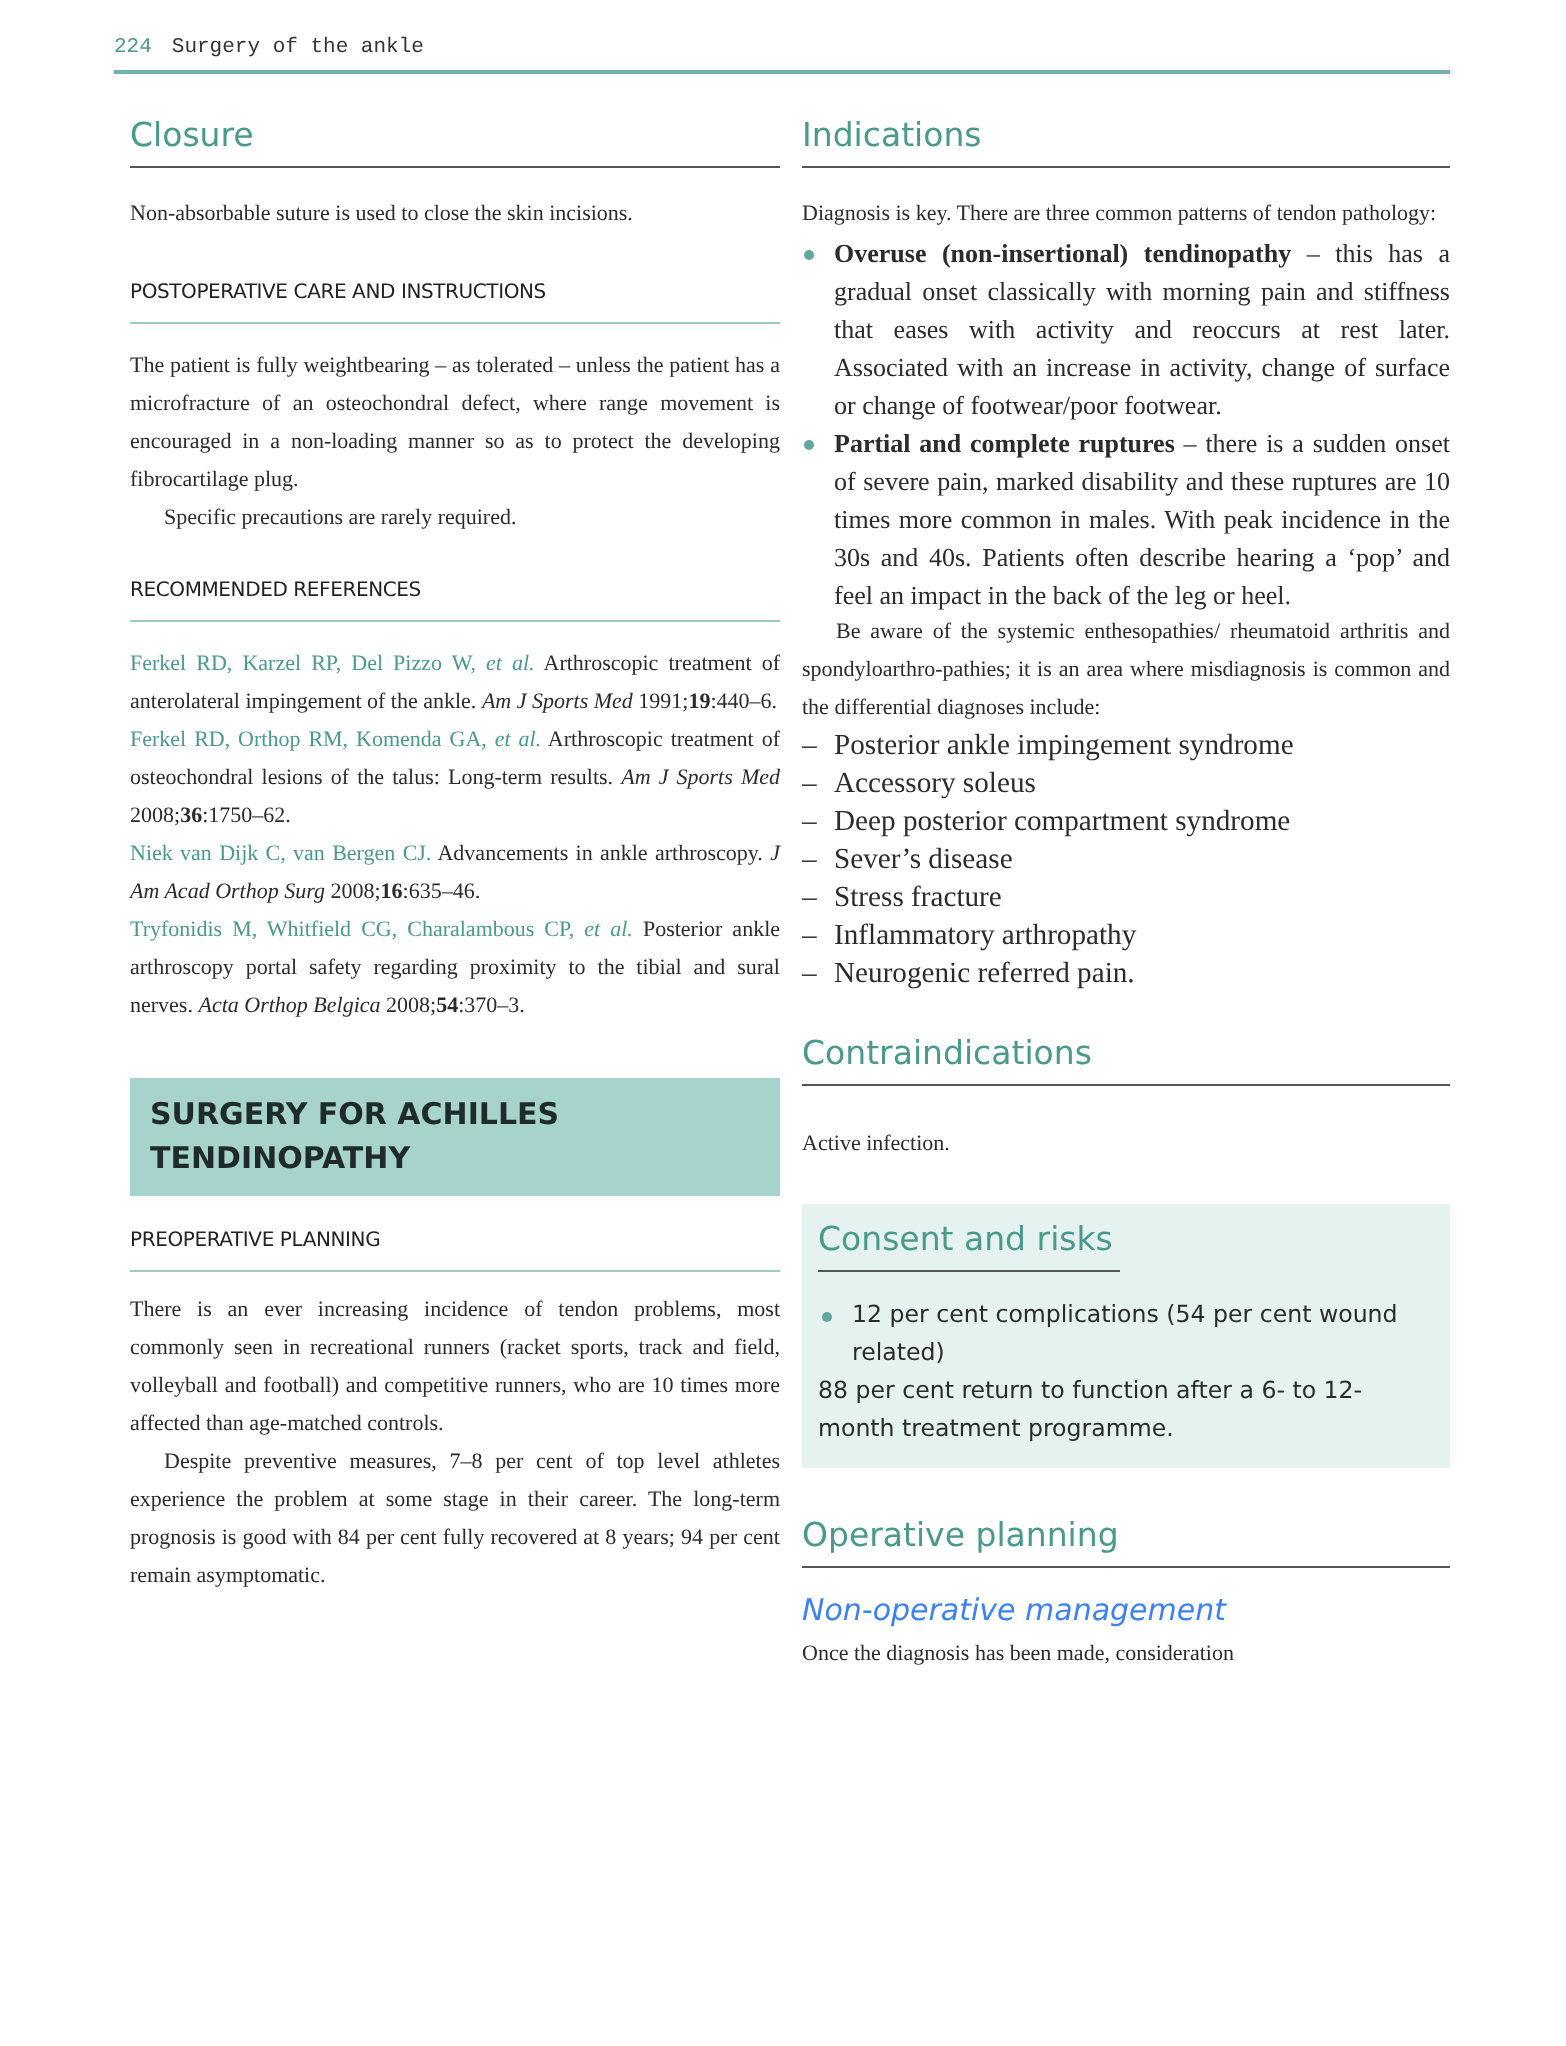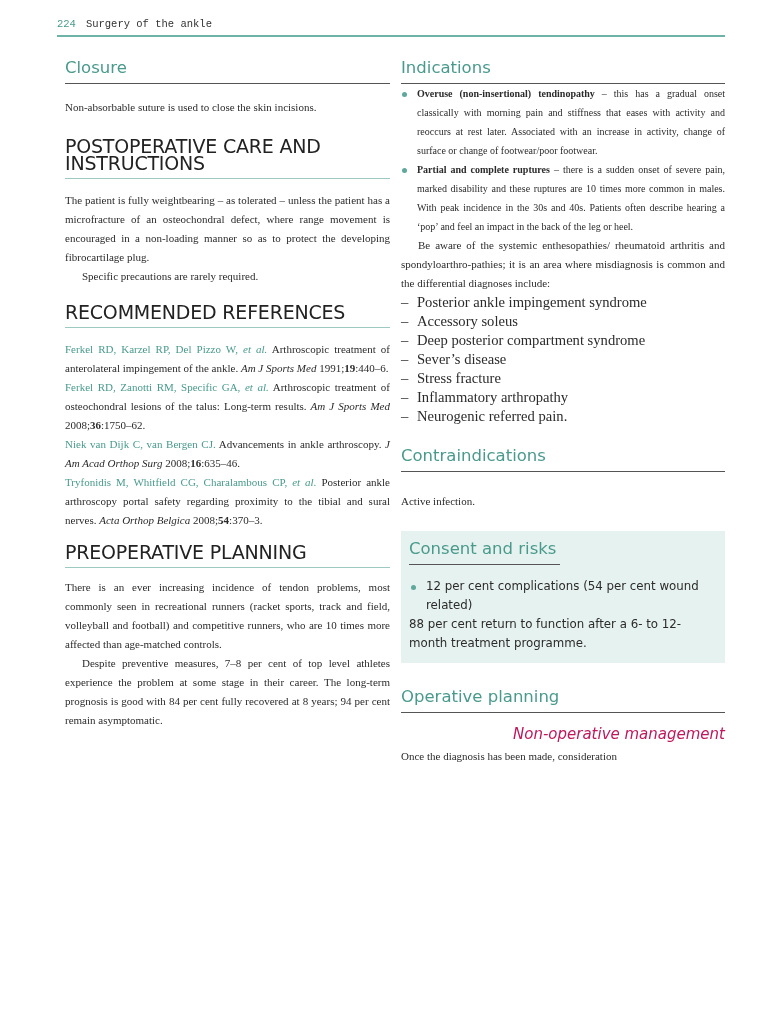--- a/index.html
+++ b/index.html
@@ -6,72 +6,74 @@
   body { width: 783px; height: 1023px; position: relative; overflow: hidden; color: #2b2b2b; }
 
   .running-head { position: absolute; left: 57px; top: 18px; width: 668px; height: 17px; border-bottom: 2px solid #6fb3a8; font-family: Liberation Mono, monospace; font-size: 10.5px; color: #333; }
   .running-head .pg { color: #4a9a8c; margin-right: 10px; }
 
   .col { position: absolute; top: 58px; }
   .col-left { left: 65px; width: 325px; }
   .col-right { left: 401px; width: 324px; }
 
   .h-teal { font-family: "DejaVu Sans", sans-serif; color: #4a9a8c; font-size: 16.5px; padding-bottom: 6px; border-bottom: 1.5px solid #555; margin: 0; font-weight: normal; }
-  .h-caps { font-family: "DejaVu Sans", sans-serif; color: #222; font-size: 19px; line-height: 17px; padding-bottom: 6px; border-bottom: 1.5px solid #9cc9c1; margin: 0; font-weight: normal; letter-spacing: -0.2px; }
+  .h-caps { font-family: "DejaVu Sans", sans-serif; color: #222; font-size: 10px; line-height: 17px; padding-bottom: 6px; border-bottom: 1.5px solid #9cc9c1; margin: 0; font-weight: normal; letter-spacing: -0.2px; }
   .body-p { font-family: "Liberation Serif", serif; font-size: 11px; line-height: 19px; text-align: justify; margin: 0; color: #2b2b2b; }
   .indent { text-indent: 17px; }
   .ref-auth { color: #4a9a8c; }
   .bullets { list-style: none; margin: 0; padding: 0; }
-  .bullets li { position: relative; padding-left: 16px; font-family: "Liberation Serif", serif; font-size: 10px; line-height: 19px; text-align: justify; }
+  .bullets li { position: relative; padding-left: 16px; font-family: "Liberation Serif", serif; font-size: 13px; line-height: 19px; text-align: justify; }
   .bullets li .dot { position: absolute; left: 1px; top: 8px; width: 5px; height: 5px; border-radius: 50%; background: #5fa89b; }
   .dash-list { list-style: none; margin: 0; padding: 0; }
   .dash-list li { font-family: "Liberation Serif", serif; font-size: 14.6px; line-height: 19px; padding-left: 16px; position: relative; }
   .dash-list li .dash { position: absolute; left: 0; top: 0; }
 
   .section-banner { background: #a6d3cc; padding: 7px 10px 8px 10px; font-family: "DejaVu Sans", sans-serif; font-size: 15px; line-height: 22px; color: #1f2b2a; font-weight: bold; }
 
   .consent-box { background: #e6f2ef; padding: 8px 11px 10px 8px; }
   .consent-box .h-teal { display: inline-block; border-bottom: 1.5px solid #555; padding-right: 4px; }
   .consent-box .c-text { font-family: "DejaVu Sans", sans-serif; font-size: 11.8px; line-height: 19px; color: #2b2b2b; }
   .consent-box .c-bullet { position: relative; padding-left: 17px; }
   .consent-box .c-bullet .dot { position: absolute; left: 2px; top: 8px; width: 5px; height: 5px; border-radius: 50%; background: #5fa89b; }
 
-  .subhead-italic { font-family: "DejaVu Sans", sans-serif; font-style: italic; color: #be185d; font-size: 15px; text-align: right; }
+  .subhead-italic { font-family: "DejaVu Sans", sans-serif; font-style: italic; color: #3b82f6; font-size: 15px; }
 </style>
 </head>
 <body>
 
 <div class="running-head">
   <span class="pg">224</span><span>Surgery of the ankle</span>
 </div>
 
 <div class="col col-left">
   <h2 class="h-teal">Closure</h2>
   <p class="body-p" style="margin-top:14px;">Non-absorbable suture is used to close the skin incisions.</p>
 
   <h3 class="h-caps" style="margin-top:21px;">POSTOPERATIVE CARE AND INSTRUCTIONS</h3>
   <p class="body-p" style="margin-top:12px;">The patient is fully weightbearing – as tolerated – unless the patient has a microfracture of an osteochondral defect, where range movement is encouraged in a non-loading manner so as to protect the developing fibrocartilage plug.</p>
   <p class="body-p indent">Specific precautions are rarely required.</p>
 
   <h3 class="h-caps" style="margin-top:18px;">RECOMMENDED REFERENCES</h3>
   <div style="margin-top:12px;">
     <p class="body-p"><span class="ref-auth">Ferkel RD, Karzel RP, Del Pizzo W, </span><i class="ref-auth">et al.</i><span> Arthroscopic treatment of anterolateral impingement of the ankle. </span><i>Am J Sports Med</i><span> 1991;</span><b>19</b><span>:440–6.</span></p>
-    <p class="body-p"><span class="ref-auth">Ferkel RD, Zanotti RM, Specific GA, </span><i class="ref-auth">et al.</i><span> Arthroscopic treatment of osteochondral lesions of the talus: Long-term results. </span><i>Am J Sports Med</i><span> 2008;</span><b>36</b><span>:1750–62.</span></p>
+    <p class="body-p"><span class="ref-auth">Ferkel RD, Orthop RM, Komenda GA, </span><i class="ref-auth">et al.</i><span> Arthroscopic treatment of osteochondral lesions of the talus: Long-term results. </span><i>Am J Sports Med</i><span> 2008;</span><b>36</b><span>:1750–62.</span></p>
     <p class="body-p"><span class="ref-auth">Niek van Dijk C, van Bergen CJ.</span><span> Advancements in ankle arthroscopy. </span><i>J Am Acad Orthop Surg</i><span> 2008;</span><b>16</b><span>:635–46.</span></p>
     <p class="body-p"><span class="ref-auth">Tryfonidis M, Whitfield CG, Charalambous CP, </span><i class="ref-auth">et al.</i><span> Posterior ankle arthroscopy portal safety regarding proximity to the tibial and sural nerves. </span><i>Acta Orthop Belgica</i><span> 2008;</span><b>54</b><span>:370–3.</span></p>
   </div>
 
+  <div class="section-banner" style="margin-top:26px;">SURGERY FOR ACHILLES TENDINOPATHY</div>
 
   <h3 class="h-caps" style="margin-top:14px;">PREOPERATIVE PLANNING</h3>
   <p class="body-p" style="margin-top:10px;">There is an ever increasing incidence of tendon problems, most commonly seen in recreational runners (racket sports, track and field, volleyball and football) and competitive runners, who are 10 times more affected than age-matched controls.</p>
   <p class="body-p indent">Despite preventive measures, 7–8 per cent of top level athletes experience the problem at some stage in their career. The long-term prognosis is good with 84 per cent fully recovered at 8 years; 94 per cent remain asymptomatic.</p>
 </div>
 
 <div class="col col-right">
   <h2 class="h-teal">Indications</h2>
+  <p class="body-p" style="margin-top:14px;">Diagnosis is key. There are three common patterns of tendon pathology:</p>
   <ul class="bullets">
     <li><span class="dot"></span><b>Overuse (non-insertional) tendinopathy</b><span> – this has a gradual onset classically with morning pain and stiffness that eases with activity and reoccurs at rest later. Associated with an increase in activity, change of surface or change of footwear/poor footwear.</span></li>
     <li><span class="dot"></span><b>Partial and complete ruptures</b><span> – there is a sudden onset of severe pain, marked disability and these ruptures are 10 times more common in males. With peak incidence in the 30s and 40s. Patients often describe hearing a ‘pop’ and feel an impact in the back of the leg or heel.</span></li>
   </ul>
   <p class="body-p indent">Be aware of the systemic enthesopathies/ rheumatoid arthritis and spondyloarthro-pathies; it is an area where misdiagnosis is common and the differential diagnoses include:</p>
   <ul class="dash-list">
     <li><span class="dash">–</span><span>Posterior ankle impingement syndrome</span></li>
     <li><span class="dash">–</span><span>Accessory soleus</span></li>
     <li><span class="dash">–</span><span>Deep posterior compartment syndrome</span></li>
     <li><span class="dash">–</span><span>Sever’s disease</span></li>

